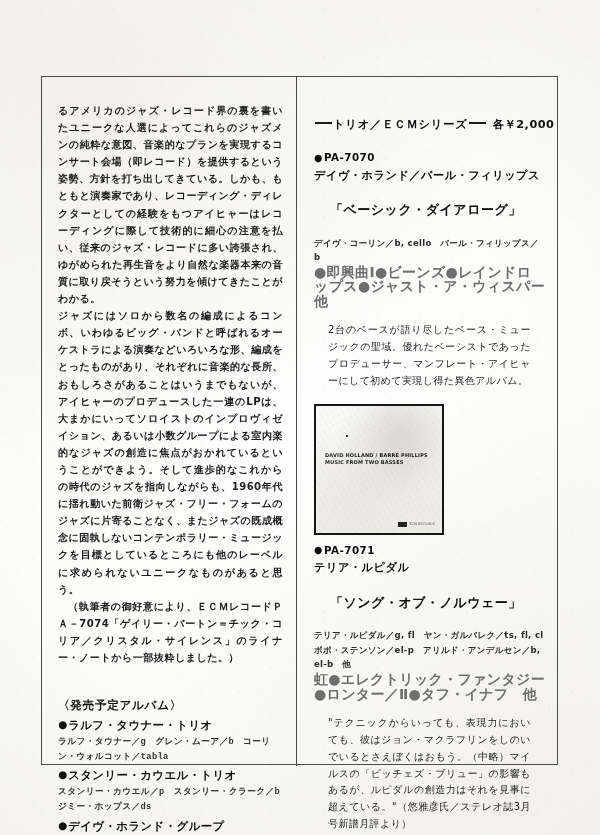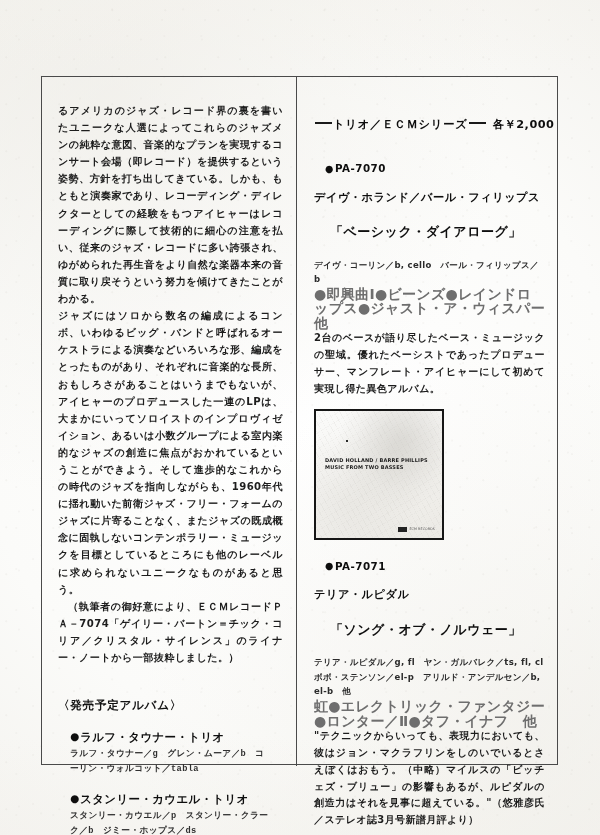--- a/index.html
+++ b/index.html
@@ -112,21 +112,21 @@
   .section-heading {
     font-size: 11.6px;
     font-weight: 700;
     letter-spacing: 0.7px;
     color: #121212;
     line-height: 19px;
     margin: 0;
   }
 
   
-  .album-entry { margin: 12px; }
+  .album-entry { margin: 0; }
   .album-title {
     font-size: 11.4px;
     font-weight: 700;
     letter-spacing: 0.45px;
     line-height: 19px;
     color: #0e0e0e;
     margin: 0;
     white-space: nowrap;
   }
   .album-title .bullet {
@@ -166,21 +166,21 @@
     margin-left: 6px;
     letter-spacing: 0.5px;
   }
 
   .catalog-number {
     font-size: 10.3px;
     font-weight: 700;
     letter-spacing: 0.5px;
     line-height: 18px;
     color: #0e0e0e;
-    margin: 11px;
+    margin: 0;
     white-space: nowrap;
   }
   .catalog-number .bullet {
     font-size: 9.6px;
     vertical-align: 0.5px;
     margin-right: 1px;
   }
   .release-artist {
     font-size: 11.2px;
     font-weight: 700;
@@ -213,23 +213,23 @@
     letter-spacing: 0.3px;
     color: #6e6e6e;
     margin: 0;
     font-weight: 600;
   }
   .release-blurb {
     font-size: 10.0px;
     line-height: 16.8px;
     letter-spacing: 0.4px;
     color: #1d1d1d;
-    margin: 0;
+    margin: 14px;
     text-align: justify;
-    font-weight: 700;
+    font-weight: 400;
   }
 
   
   .cover-wrap { margin-top: 11px; }
 
   
   .cover-basses {
     position: relative;
     width: 130px;
     height: 131px;

